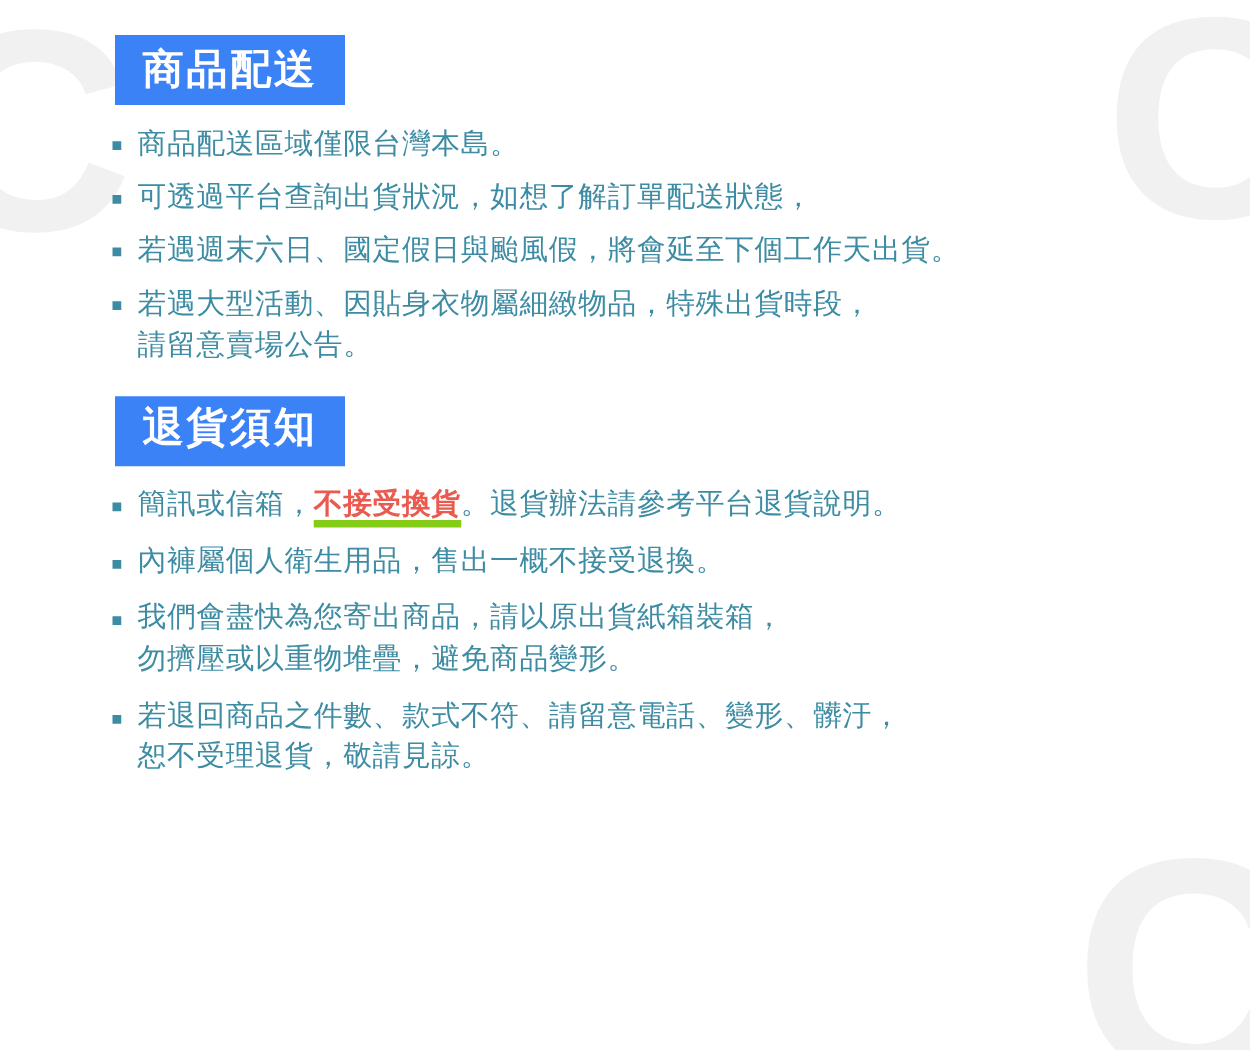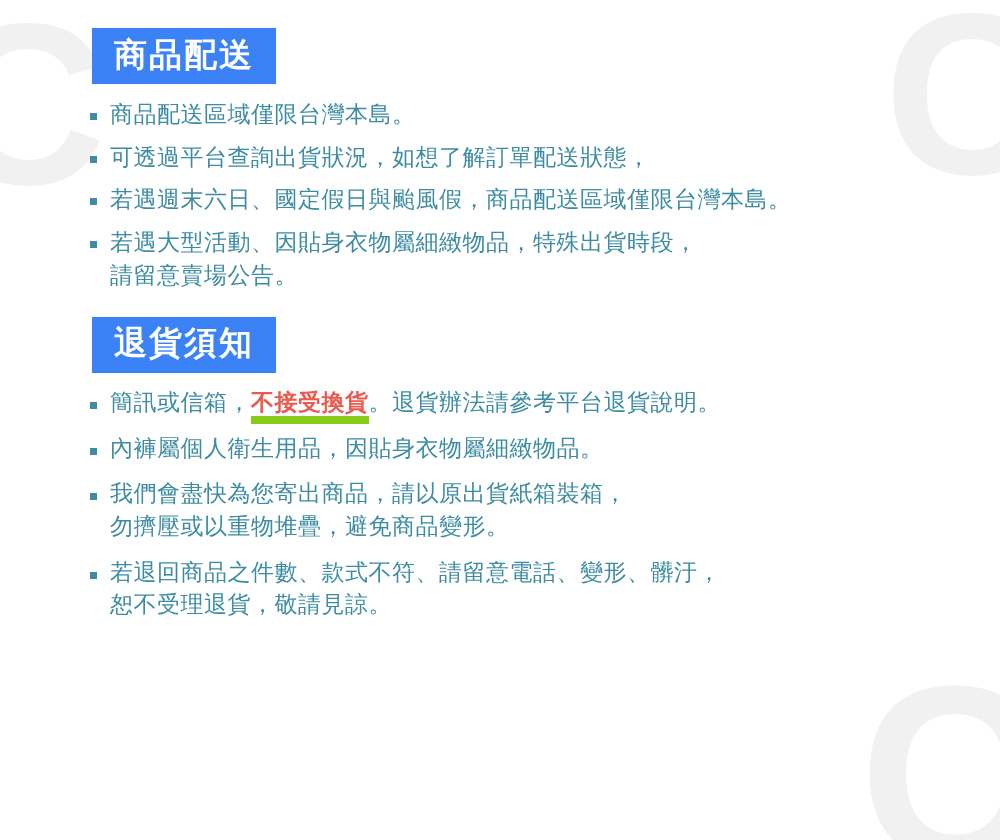--- a/index.html
+++ b/index.html
@@ -88,21 +88,21 @@
     background: #3d8ca3;
     display: block;
   }
   .bullets li .line2 {
     display: block;
   }
 
   .emph {
     color: #ea5a4e;
     font-weight: 700;
-    border-bottom: 8px solid #84cc16;
+    border-bottom: 6px solid #84cc16;
     padding-bottom: 1px;
   }
 
   .sec-shipping .bullets li { margin-bottom: 10px; }
   .sec-return { margin-top: 26px; font-family: Liberation Serif, serif; }
   .sec-return .bullets li { margin-bottom: 13px; }
 </style>
 </head>
 <body>
 
@@ -118,40 +118,40 @@
       <li>
         <span class="sq"></span>
         <span>商品配送區域僅限台灣本島。</span>
       </li>
       <li>
         <span class="sq"></span>
         <span>可透過平台查詢出貨狀況，如想了解訂單配送狀態，</span>
       </li>
       <li>
         <span class="sq"></span>
-        <span>若遇週末六日、國定假日與颱風假，商品配送區域僅限台灣本島。</span>
+        <span>若遇週末六日、國定假日與颱風假，將會延至下個工作天出貨。</span>
       </li>
       <li>
         <span class="sq"></span>
         <span>若遇大型活動、因貼身衣物屬細緻物品，特殊出貨時段，</span>
         <span class="line2">請留意賣場公告。</span>
       </li>
     </ul>
   </div>
 
   <div class="section sec-return">
     <div class="section-heading">退貨須知</div>
     <ul class="bullets">
       <li>
         <span class="sq"></span>
         <span>簡訊或信箱，</span><span class="emph">不接受換貨</span><span>。退貨辦法請參考平台退貨說明。</span>
       </li>
       <li>
         <span class="sq"></span>
-        <span>內褲屬個人衛生用品，因貼身衣物屬細緻物品。</span>
+        <span>內褲屬個人衛生用品，售出一概不接受退換。</span>
       </li>
       <li>
         <span class="sq"></span>
         <span>我們會盡快為您寄出商品，請以原出貨紙箱裝箱，</span>
         <span class="line2">勿擠壓或以重物堆疊，避免商品變形。</span>
       </li>
       <li>
         <span class="sq"></span>
         <span>若退回商品之件數、款式不符、請留意電話、變形、髒汙，</span>
         <span class="line2">恕不受理退貨，敬請見諒。</span>

